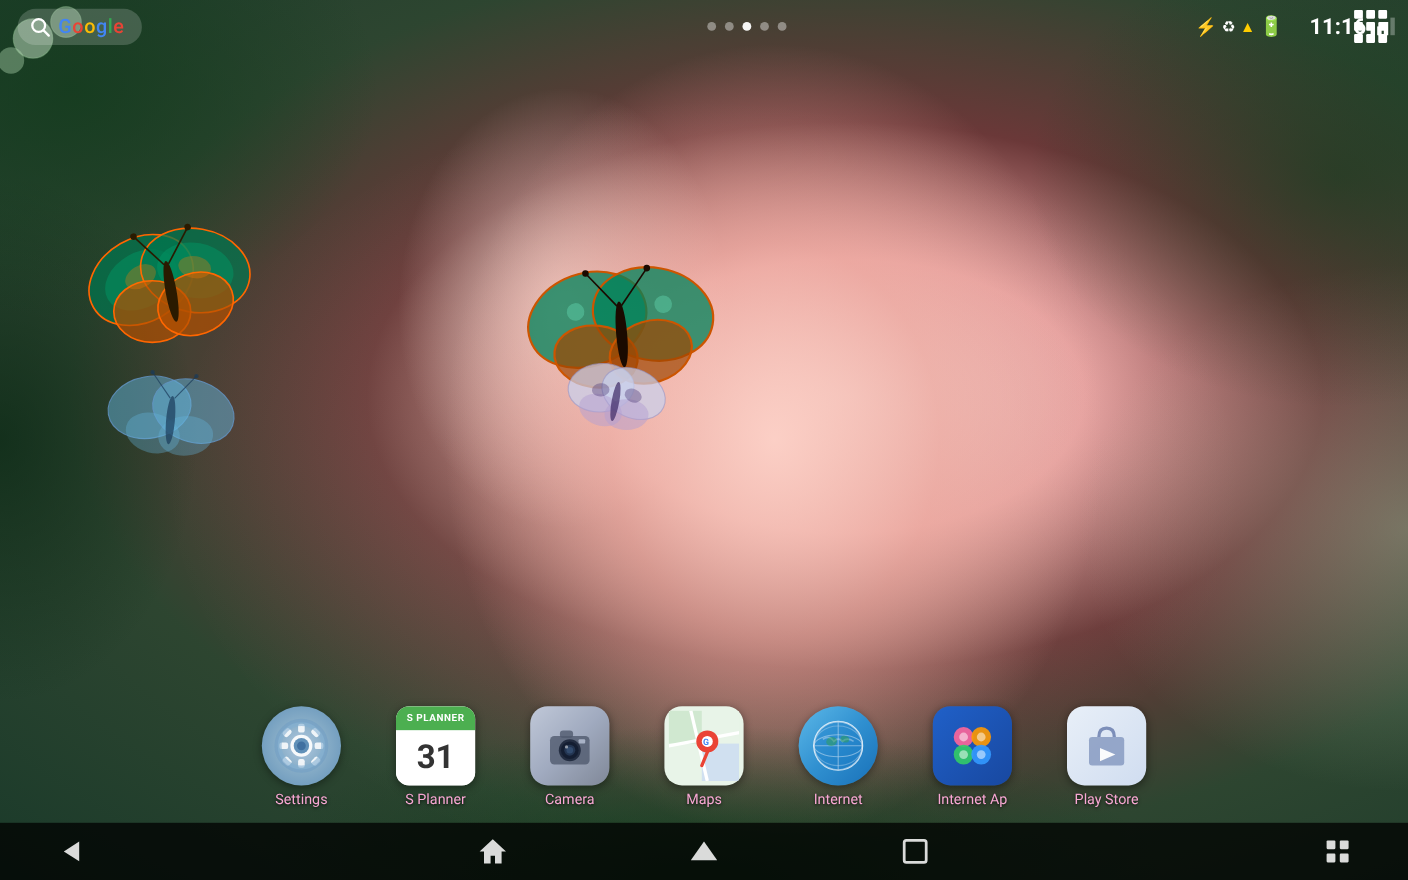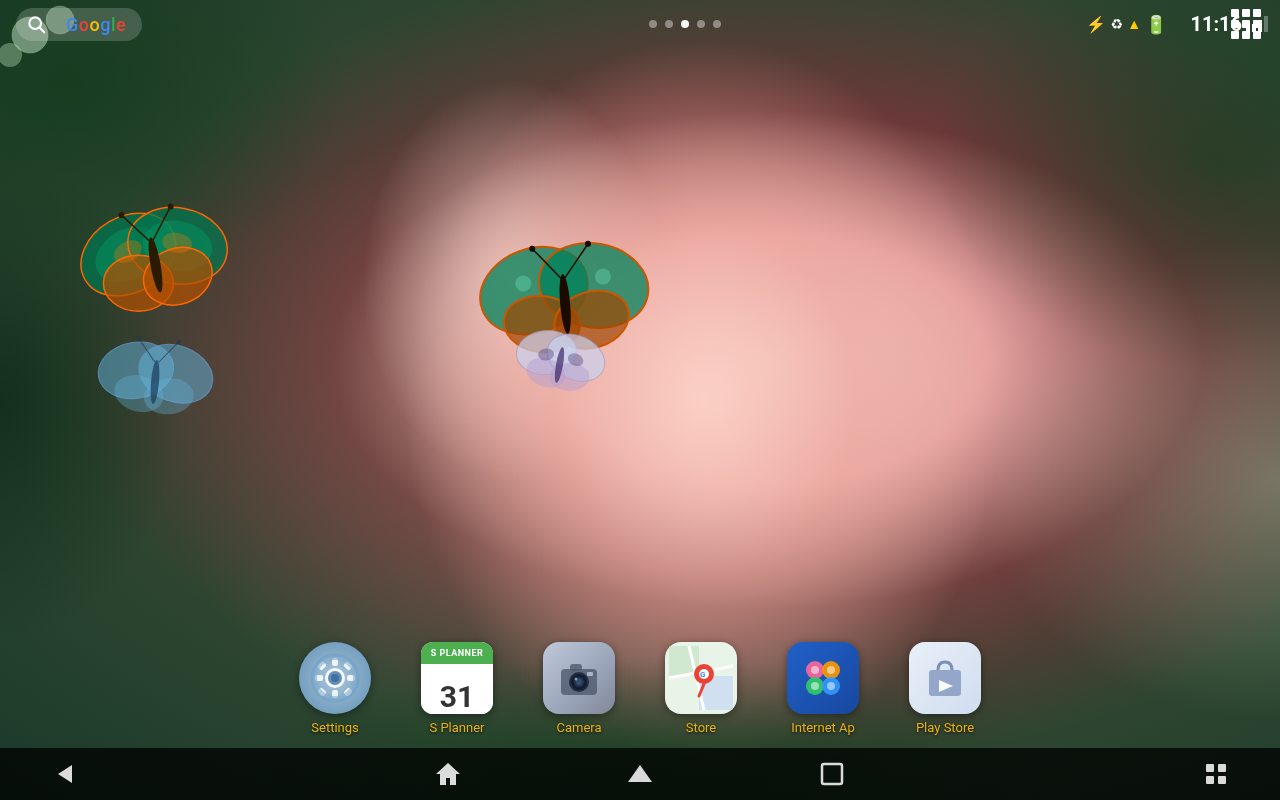--- a/index.html
+++ b/index.html
@@ -55,21 +55,21 @@
       padding: 0 16px;
       z-index: 10;
     }
 
     #google-search {
       display: flex;
       align-items: center;
       background: rgba(255,255,255,0.18);
       border-radius: 24px;
       padding: 6px 16px 6px 10px;
-      gap: 20px;
+      gap: 7px;
       cursor: pointer;
     }
 
     .search-icon-svg {
       width: 20px;
       height: 20px;
     }
 
     #google-text {
       font-size: 18px;
@@ -153,21 +153,21 @@
       width: 72px;
       height: 72px;
       border-radius: 16px;
       display: flex;
       align-items: center;
       justify-content: center;
       position: relative;
     }
 
     .app-label {
-      color: #eab308;
+      color: #f9a8d4;
       font-size: 13px;
       font-weight: 400;
       text-shadow: 0 1px 3px rgba(0,0,0,0.8);
       text-align: center;
       white-space: nowrap;
     }
 
     
     .settings-icon {
       width: 72px;
@@ -195,21 +195,21 @@
     .splanner-top {
       height: 22px;
       background: #4caf50;
       display: flex;
       align-items: center;
       justify-content: center;
     }
     .splanner-bottom {
       flex: 1;
       display: flex;
-      align-items: flex-end;
+      align-items: center;
       justify-content: center;
       background: white;
     }
     .splanner-number {
       font-size: 30px;
       font-weight: bold;
       color: #333;
     }
 
     
@@ -586,23 +586,46 @@
           <path d="M20 0 L35 64" stroke="white" stroke-width="3" fill="none"></path>
 
           <circle cx="35" cy="28" r="10" fill="#ea4335"></circle>
           <circle cx="35" cy="28" r="5" fill="white"></circle>
           <path d="M35 38 L30 50" stroke="#ea4335" stroke-width="3" stroke-linecap="round"></path>
 
           <text x="31" y="31" font-size="8" fill="#4285f4" font-weight="bold">G</text>
         </svg>
       </div>
     </div>
-    <span class="app-label">Store</span>
-  </div>
-
+    <span class="app-label">Maps</span>
+  </div>
+
+  <div class="app-icon">
+    <div class="app-icon-img">
+      <div class="internet-icon">
+        <svg width="52" height="52" viewBox="0 0 52 52">
+
+          <circle cx="26" cy="26" r="22" fill="none" stroke="rgba(255,255,255,0.8)" stroke-width="1.5"></circle>
+
+          <ellipse cx="26" cy="26" rx="22" ry="10" fill="none" stroke="rgba(255,255,255,0.6)" stroke-width="1"></ellipse>
+          <ellipse cx="26" cy="26" rx="22" ry="18" fill="none" stroke="rgba(255,255,255,0.4)" stroke-width="1"></ellipse>
+
+          <line x1="26" y1="4" x2="26" y2="48" stroke="rgba(255,255,255,0.6)" stroke-width="1"></line>
+          <line x1="4" y1="26" x2="48" y2="26" stroke="rgba(255,255,255,0.6)" stroke-width="1"></line>
+
+          <path d="M12 20 Q18 16 22 22 Q26 18 30 22 Q34 18 40 22" stroke="rgba(255,255,255,0.5)" fill="none" stroke-width="1.5"></path>
+
+          <circle cx="26" cy="26" r="22" fill="rgba(20,120,200,0.3)"></circle>
+          <ellipse cx="20" cy="22" rx="5" ry="4" fill="rgba(50,160,80,0.5)" transform="rotate(-15 20 22)"></ellipse>
+          <ellipse cx="32" cy="20" rx="4" ry="3" fill="rgba(50,160,80,0.5)" transform="rotate(10 32 20)"></ellipse>
+        </svg>
+      </div>
+    </div>
+    <span class="app-label">Internet</span>
+  </div>
 
   <div class="app-icon">
     <div class="app-icon-img">
       <div class="samsung-icon">
         <svg width="52" height="52" viewBox="0 0 52 52">
 
           <circle cx="18" cy="18" r="9" fill="#ff6699" opacity="0.9"></circle>
           <circle cx="34" cy="18" r="9" fill="#ff9900" opacity="0.9"></circle>
           <circle cx="18" cy="34" r="9" fill="#33cc66" opacity="0.9"></circle>
           <circle cx="34" cy="34" r="9" fill="#3399ff" opacity="0.9"></circle>

